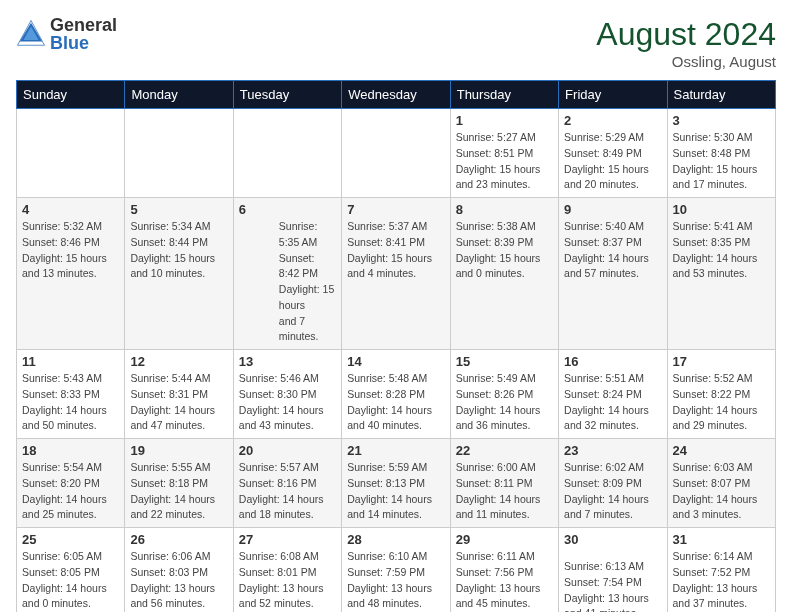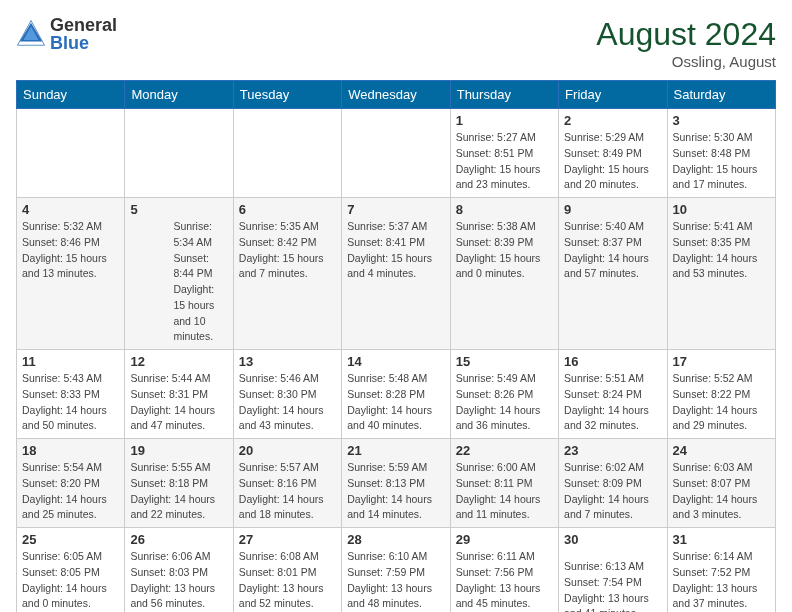--- a/index.html
+++ b/index.html
@@ -51,21 +51,21 @@
     .location {
       font-size: 15px;
       color: #555;
     }
     .calendar {
       width: 100%;
       border-collapse: collapse;
       font-size: 11px;
     }
     .calendar th {
-      background: #0369a1;
+      background: #0f172a;
       color: #fff;
       text-align: left;
       padding: 6px 6px;
       font-size: 13px;
       font-weight: normal;
       border: 1px solid #2a6ebb;
     }
     .calendar td {
       border: 1px solid #ccc;
       vertical-align: top;
@@ -163,28 +163,28 @@
       <tr>
         <td>
           <span class="day-num">4</span>
           <div class="day-detail" style="white-space: pre-line;">Sunrise: 5:32 AM
 Sunset: 8:46 PM
 Daylight: 15 hours
 and 13 minutes.</div>
         </td>
         <td>
           <span class="day-num">5</span>
-          <div class="day-detail" style="white-space: pre-line; margin-left: 43px;">Sunrise: 5:34 AM
+          <div class="day-detail" style="white-space: pre-line;">Sunrise: 5:34 AM
 Sunset: 8:44 PM
 Daylight: 15 hours
 and 10 minutes.</div>
         </td>
         <td>
           <span class="day-num">6</span>
-          <div class="day-detail" style="white-space: pre-line;">Sunrise: 5:35 AM
+          <div class="day-detail" style="white-space: pre-line; margin-left: 40px;">Sunrise: 5:35 AM
 Sunset: 8:42 PM
 Daylight: 15 hours
 and 7 minutes.</div>
         </td>
         <td>
           <span class="day-num">7</span>
           <div class="day-detail" style="white-space: pre-line;">Sunrise: 5:37 AM
 Sunset: 8:41 PM
 Daylight: 15 hours
 and 4 minutes.</div>

